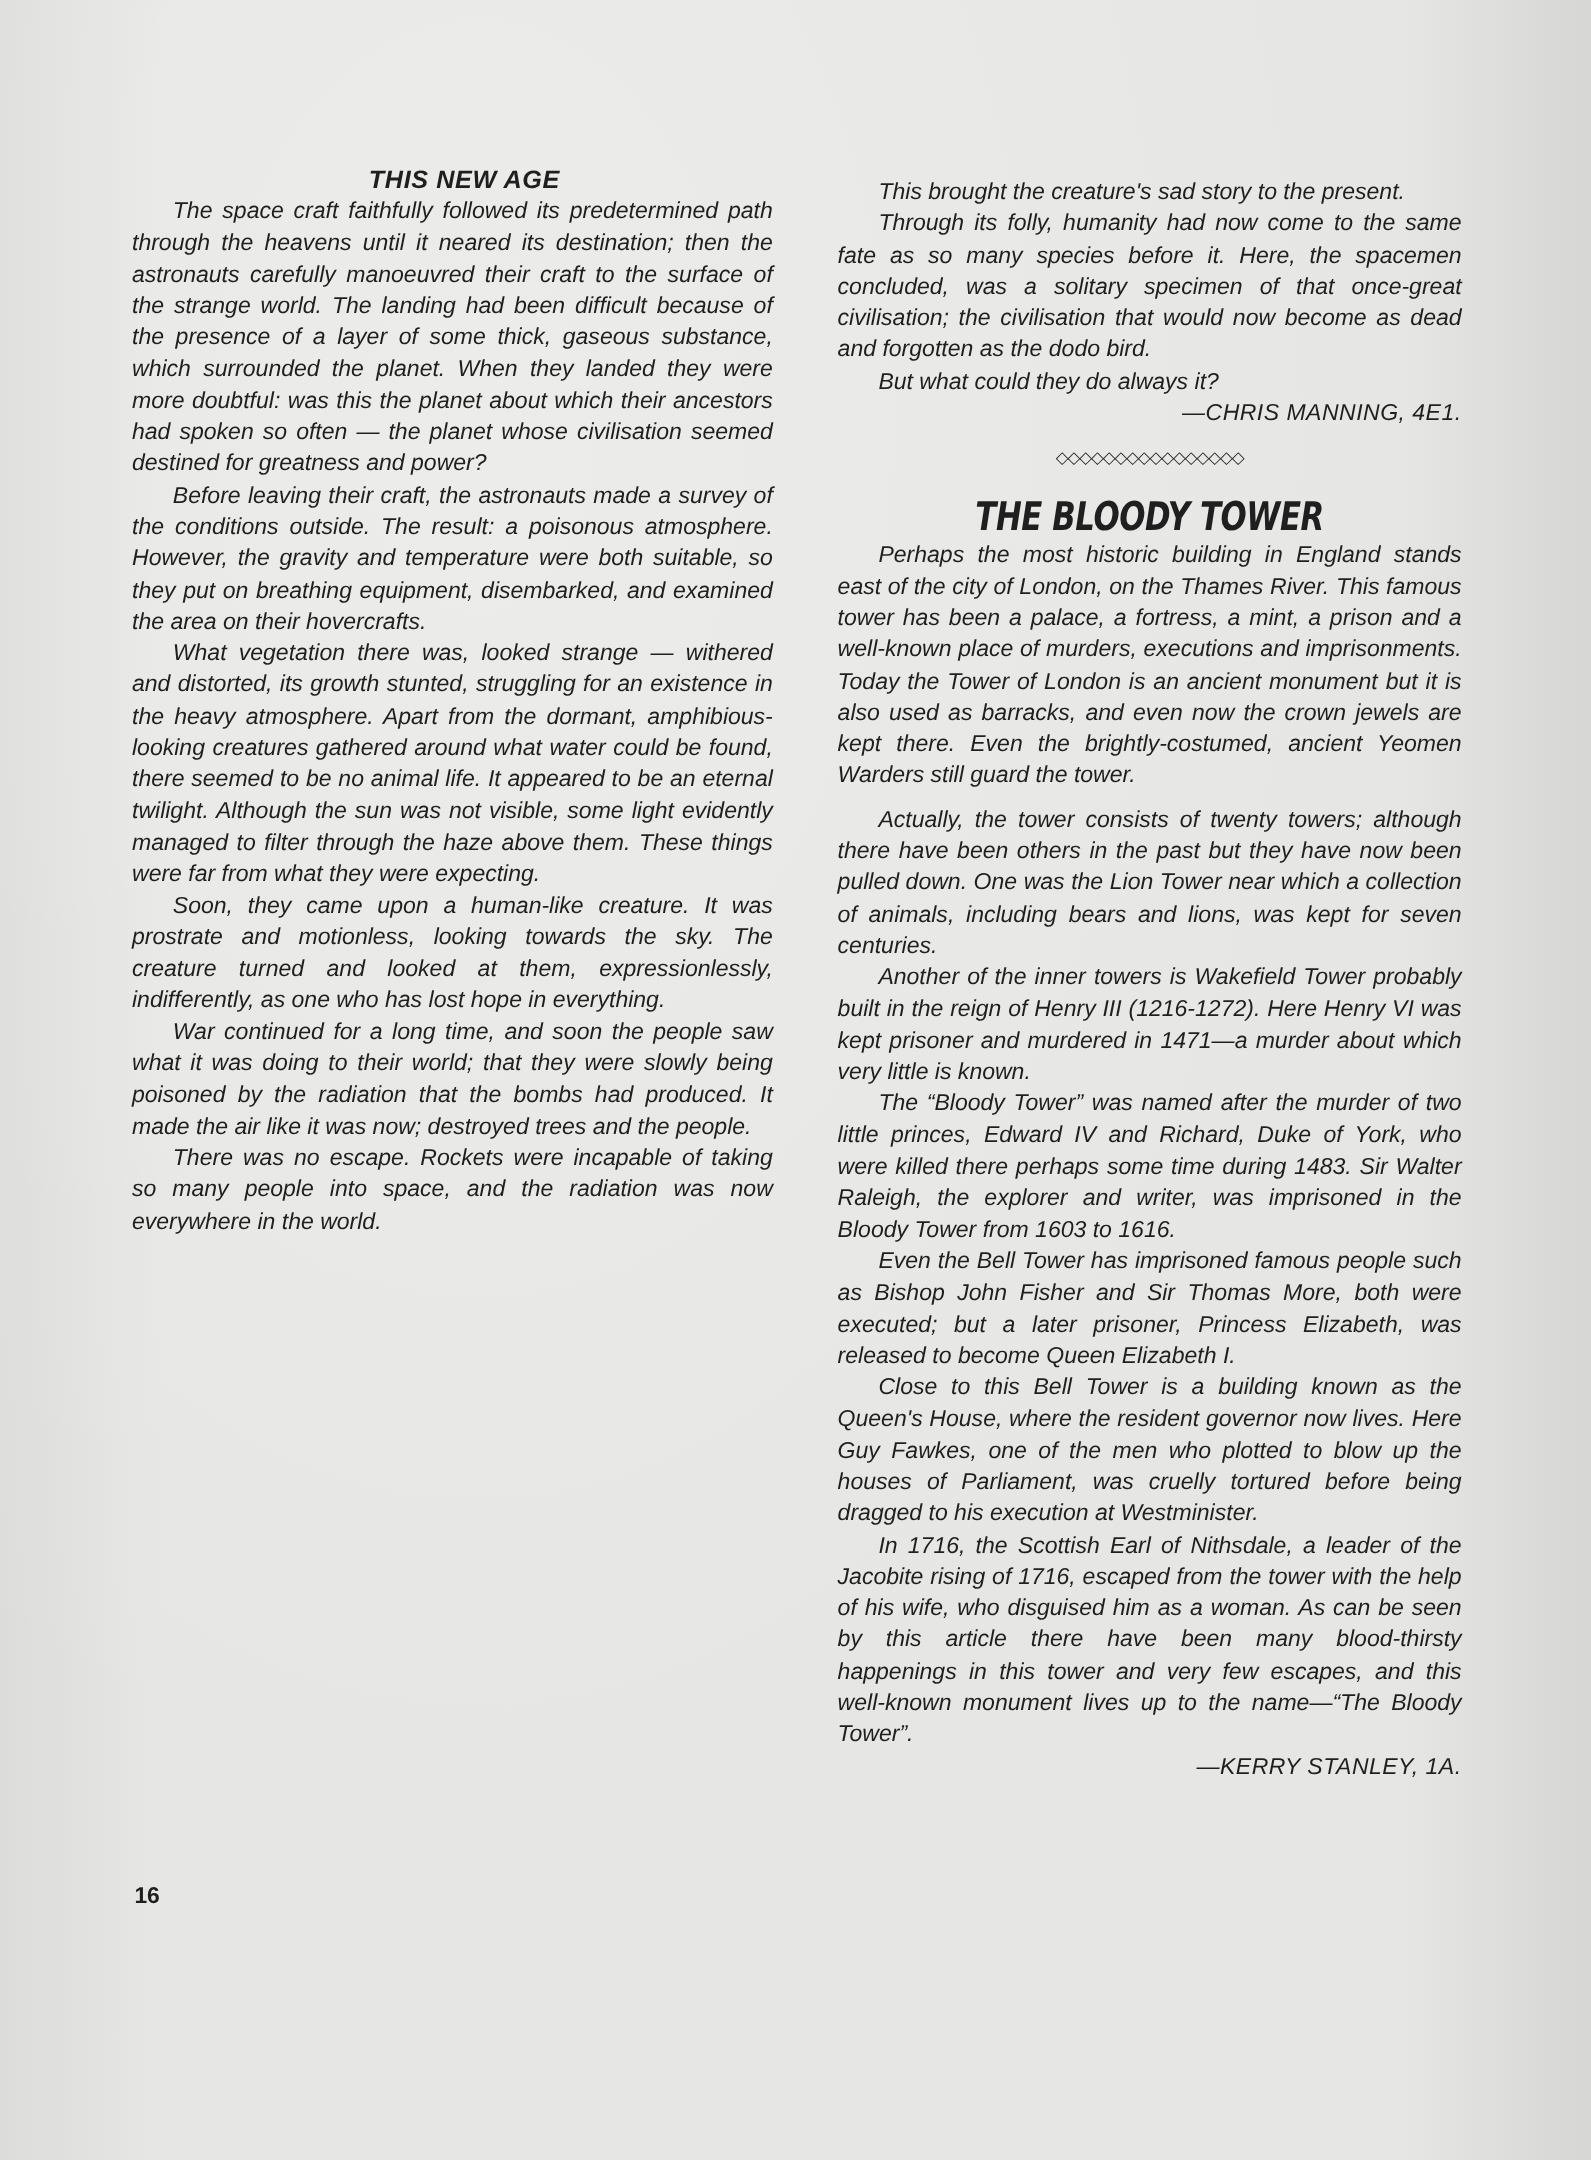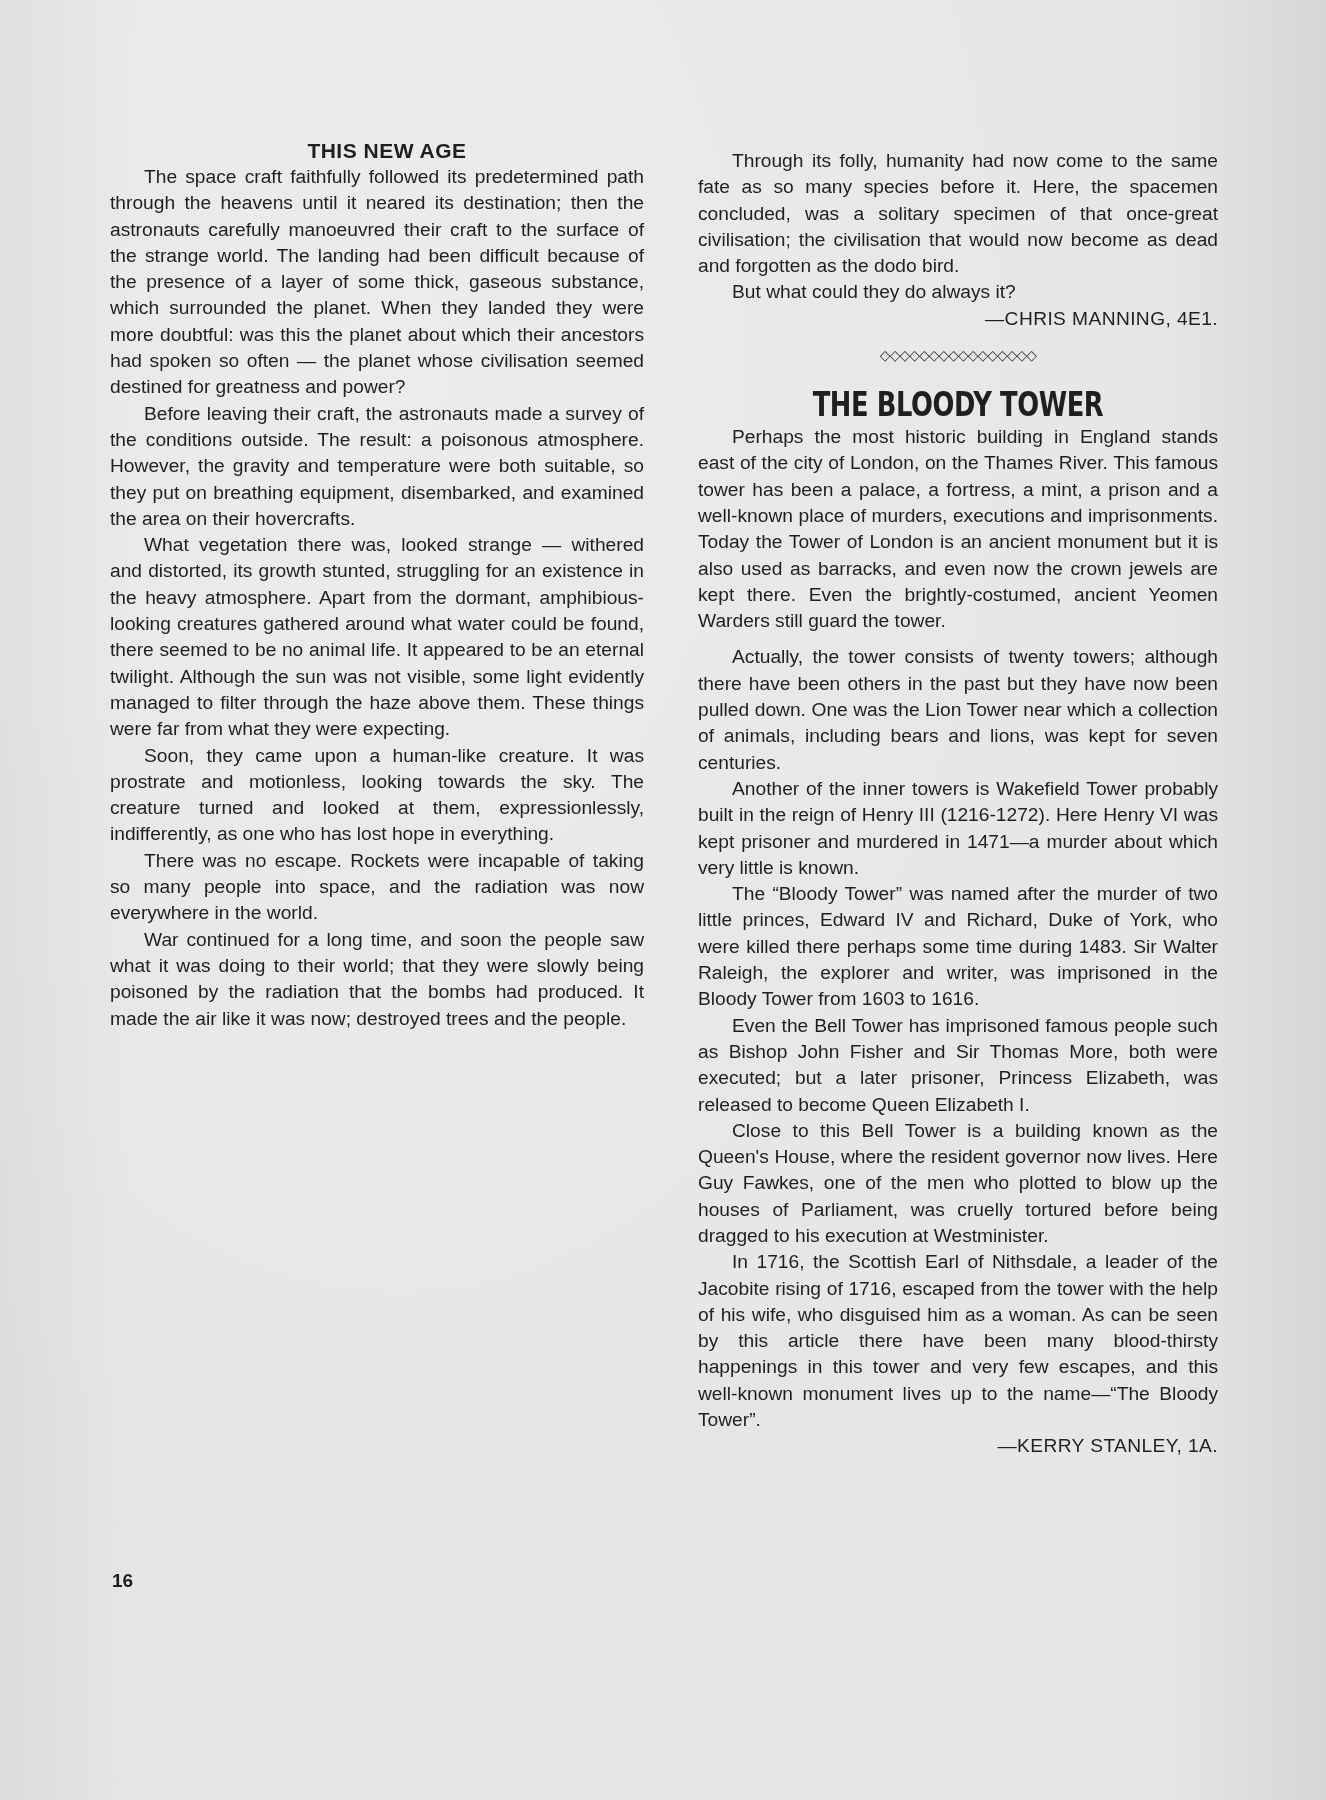--- a/index.html
+++ b/index.html
@@ -17,20 +17,21 @@
       radial-gradient(ellipse at 30% 20%, rgba(255,255,255,0.25), rgba(0,0,0,0) 60%),
       linear-gradient(90deg, #dcdcda 0%, #e6e6e4 10%, #e6e6e4 88%, #d6d6d4 100%);
   }
   .col {
     position: absolute;
     top: 138px;
     font-size: 19.2px;
     line-height: 26.3px;
     text-align: justify;
     hyphens: manual;
+    font-style: italic;
   }
   .col-left { left: 110px; width: 534px; }
   .col-right { left: 698px; width: 520px; top: 148px; }
   .col p { margin: 0; text-indent: 34px; }
   .title1 {
     text-align: center; font-weight: bold; font-size: 21px; letter-spacing: 0.5px;
     margin: 0; line-height: 26px; padding-left: 20px;
   }
   .byline { text-align: right; margin: 0; letter-spacing: 0.4px; }
   .divider {
@@ -53,25 +54,26 @@
 <body>
 
 <div class="page">
 
   <div class="col col-left">
     <h2 class="title1">THIS NEW AGE</h2>
     <p>The space craft faithfully followed its predeter­mined path through the heavens until it neared its destination; then the astronauts carefully manoeuvred their craft to the surface of the strange world. The landing had been difficult because of the presence of a layer of some thick, gaseous substance, which surrounded the planet. When they landed they were more doubtful: was this the planet about which their ancestors had spoken so often — the planet whose civilisation seemed des­tined for greatness and power?</p>
     <p>Before leaving their craft, the astronauts made a survey of the conditions outside. The result: a poisonous atmosphere. However, the gravity and temperature were both suitable, so they put on breathing equipment, disembarked, and examined the area on their hovercrafts.</p>
     <p>What vegetation there was, looked strange — withered and distorted, its growth stunted, struggling for an existence in the heavy atmosphere. Apart from the dormant, amphibious-looking creatures gathered around what water could be found, there seemed to be no animal life. It appeared to be an eternal twilight. Although the sun was not visible, some light evidently managed to filter through the haze above them. These things were far from what they were expecting.</p>
     <p>Soon, they came upon a human-like creature. It was prostrate and motionless, looking towards the sky. The creature turned and looked at them, ex­pressionlessly, indifferently, as one who has lost hope in everything.</p>
+    <p>War continued for a long time, and soon the people saw what it was doing to their world; that they were slowly being poisoned by the radiation that the bombs had produced. It made the air like it was now; destroyed trees and the people.</p>
     <p>There was no escape. Rockets were incapable of taking so many people into space, and the radiation was now everywhere in the world.</p>
-    <p>War continued for a long time, and soon the people saw what it was doing to their world; that they were slowly being poisoned by the radiation that the bombs had produced. It made the air like it was now; destroyed trees and the people.</p>
   </div>
 
   <div class="col col-right">
+    <p>This brought the creature's sad story to the present.</p>
     <p>Through its folly, humanity had now come to the same fate as so many species before it. Here, the spacemen concluded, was a solitary specimen of that once-great civilisation; the civilisation that would now become as dead and forgotten as the dodo bird.</p>
     <p>But what could they do always it?</p>
     <p class="byline">—CHRIS MANNING, 4E1.</p>
 
     <div class="divider">◇◇◇◇◇◇◇◇◇◇◇◇◇◇◇◇</div>
 
     <h2 class="title2">THE BLOODY TOWER</h2>
     <p>Perhaps the most historic building in England stands east of the city of London, on the Thames River. This famous tower has been a palace, a fortress, a mint, a prison and a well-known place of murders, executions and imprisonments. Today the Tower of London is an ancient monument but it is also used as barracks, and even now the crown jewels are kept there. Even the brightly-costumed, ancient Yeomen Warders still guard the tower.</p>
     <p class="gap">Actually, the tower consists of twenty towers; al­though there have been others in the past but they have now been pulled down. One was the Lion Tower near which a collection of animals, including bears and lions, was kept for seven centuries.</p>
     <p>Another of the inner towers is Wakefield Tower probably built in the reign of Henry III (1216-1272). Here Henry VI was kept prisoner and murdered in 1471—a murder about which very little is known.</p>

